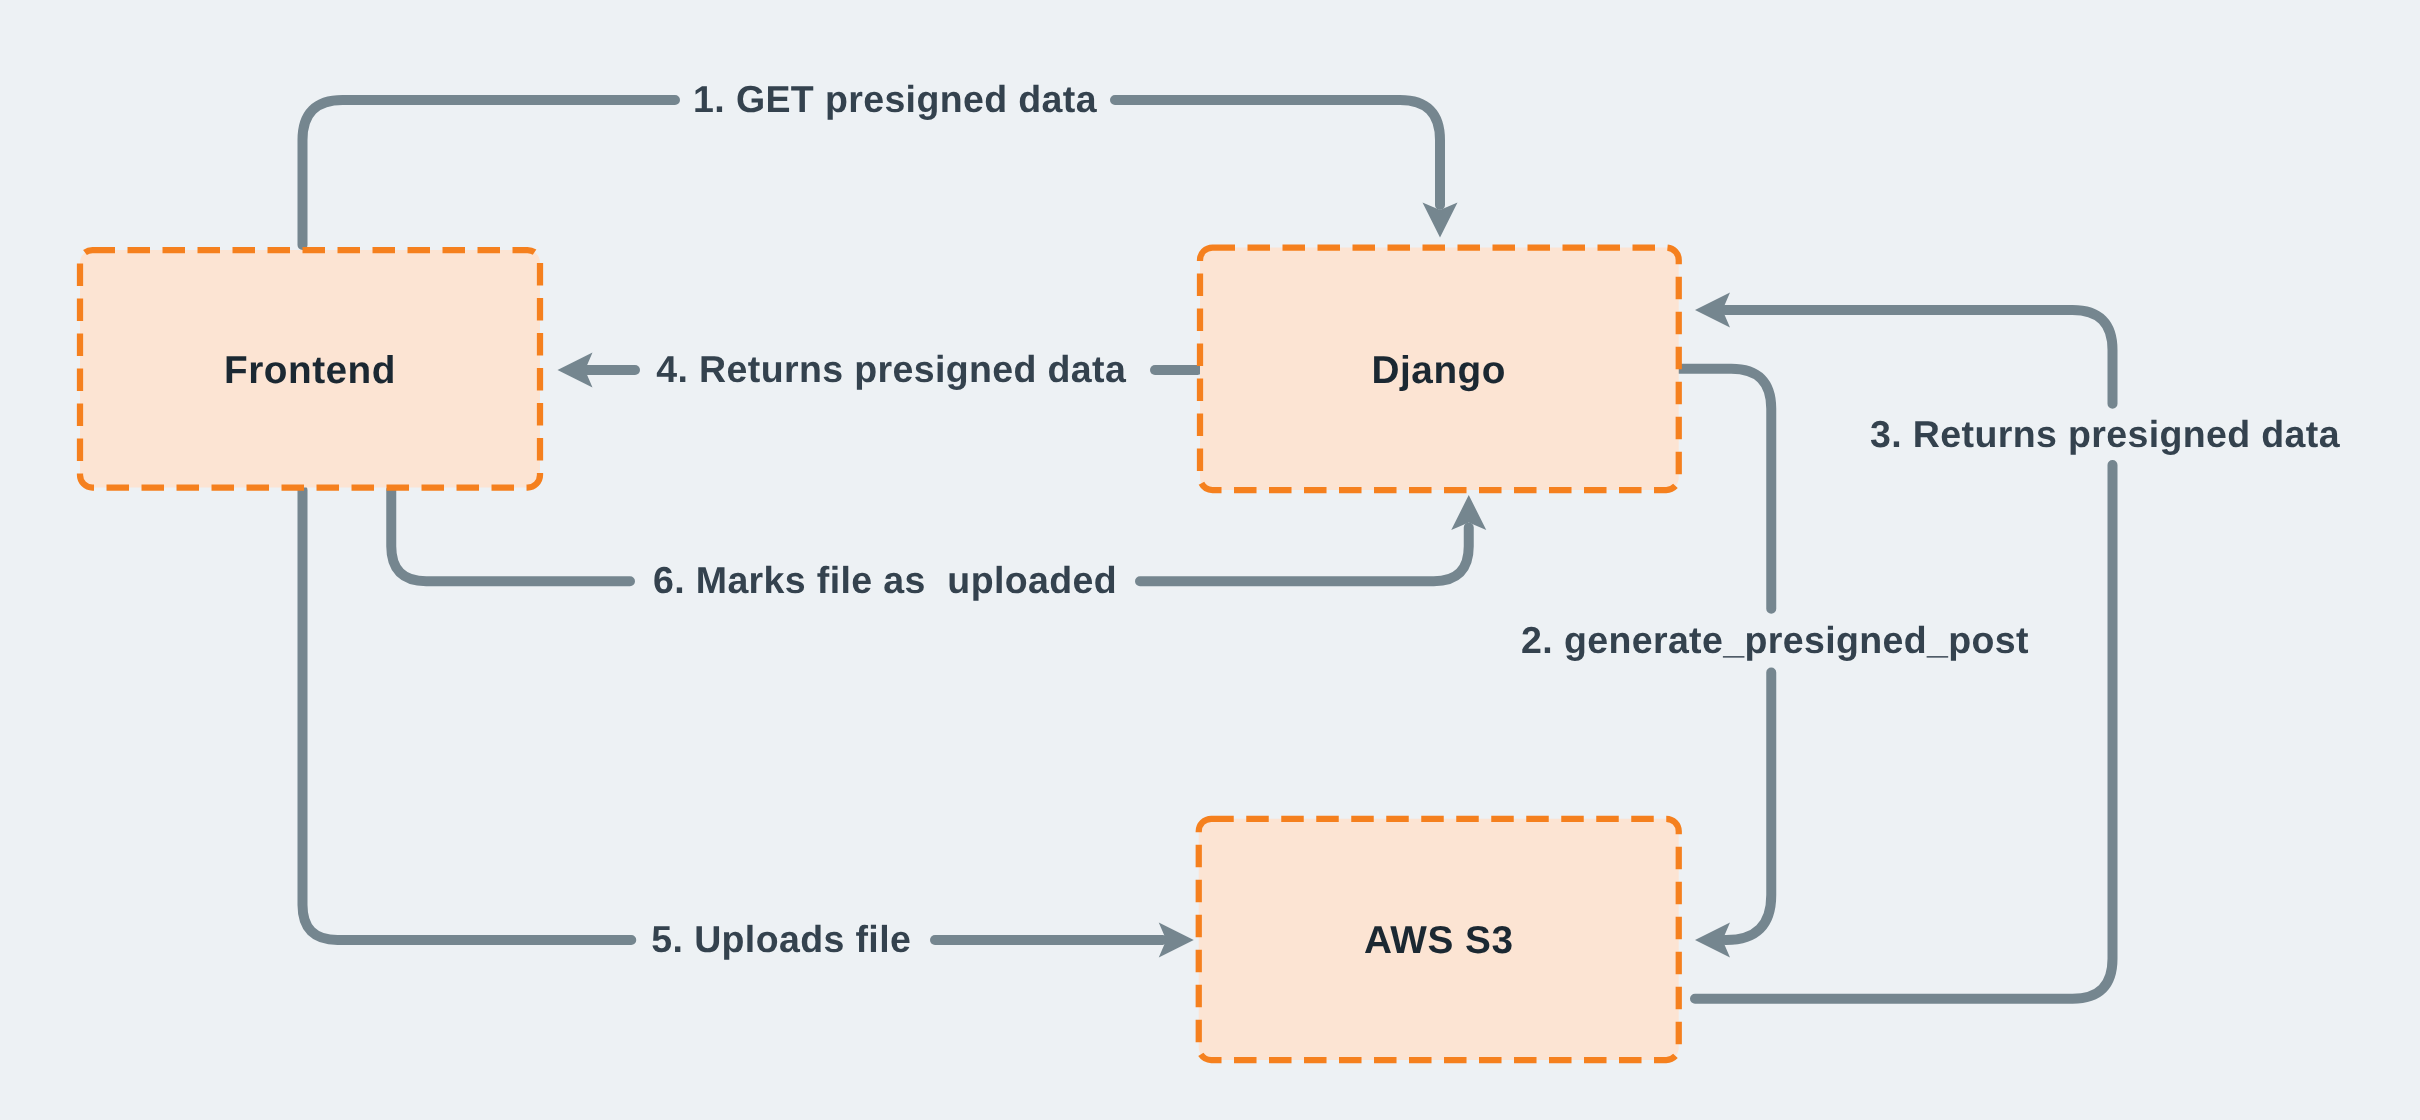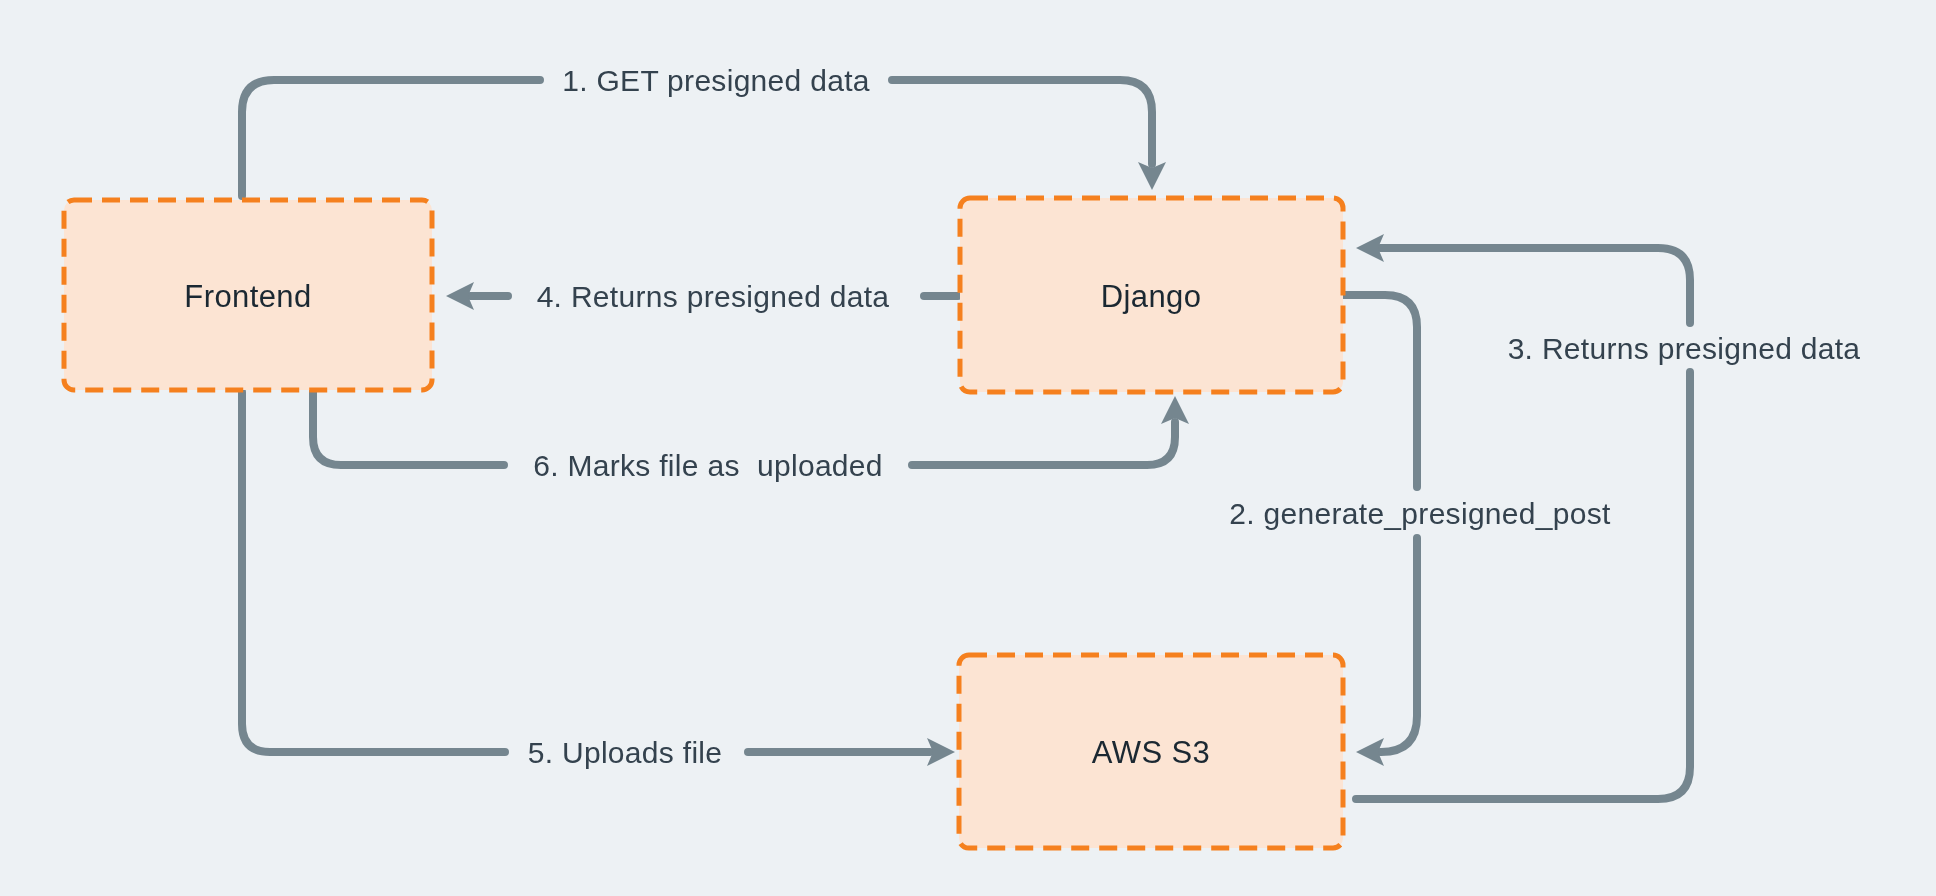--- a/index.html
+++ b/index.html
@@ -4,21 +4,21 @@
 <style>
   html, body {
     margin: 0;
     padding: 0;
     background: #edf1f4;
     width: 1936px;
     height: 896px;
     overflow: hidden;
     font-family: "Liberation Sans", sans-serif;
   }
-  .stage { position: relative; width: 1936px; height: 896px; }
+  .stage { position: relative; width: 1936px; height: 896px; font-weight: bold; }
   svg { display: block; }
   svg text { white-space: pre; }
   .edge-line {
     fill: none;
     stroke: #75868f;
     stroke-width: 8;
     stroke-linecap: round;
   }
   .arrowhead { fill: #75868f; stroke: none; }
   .edge-label {

